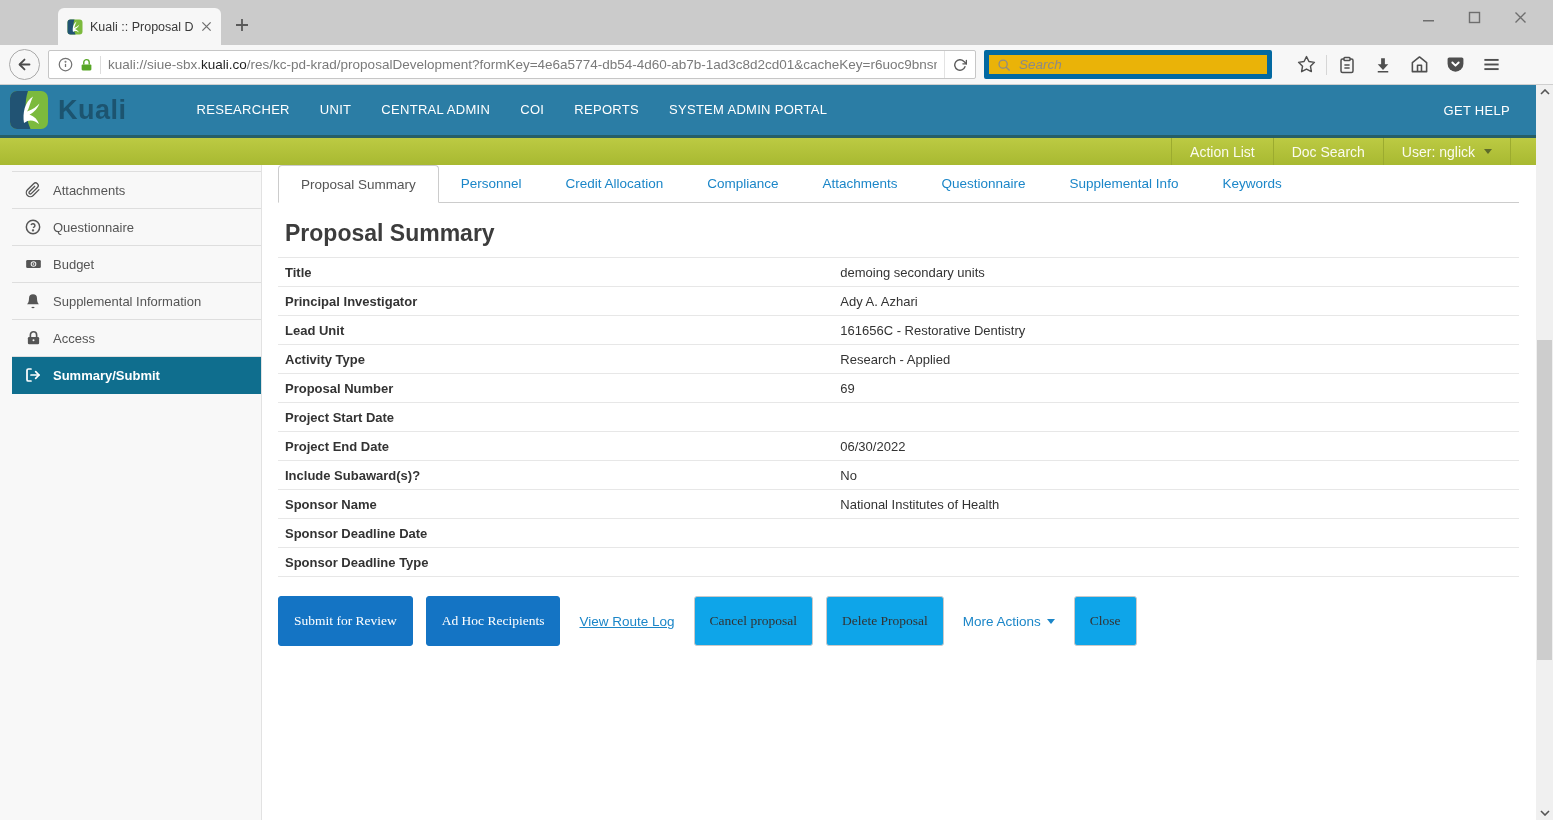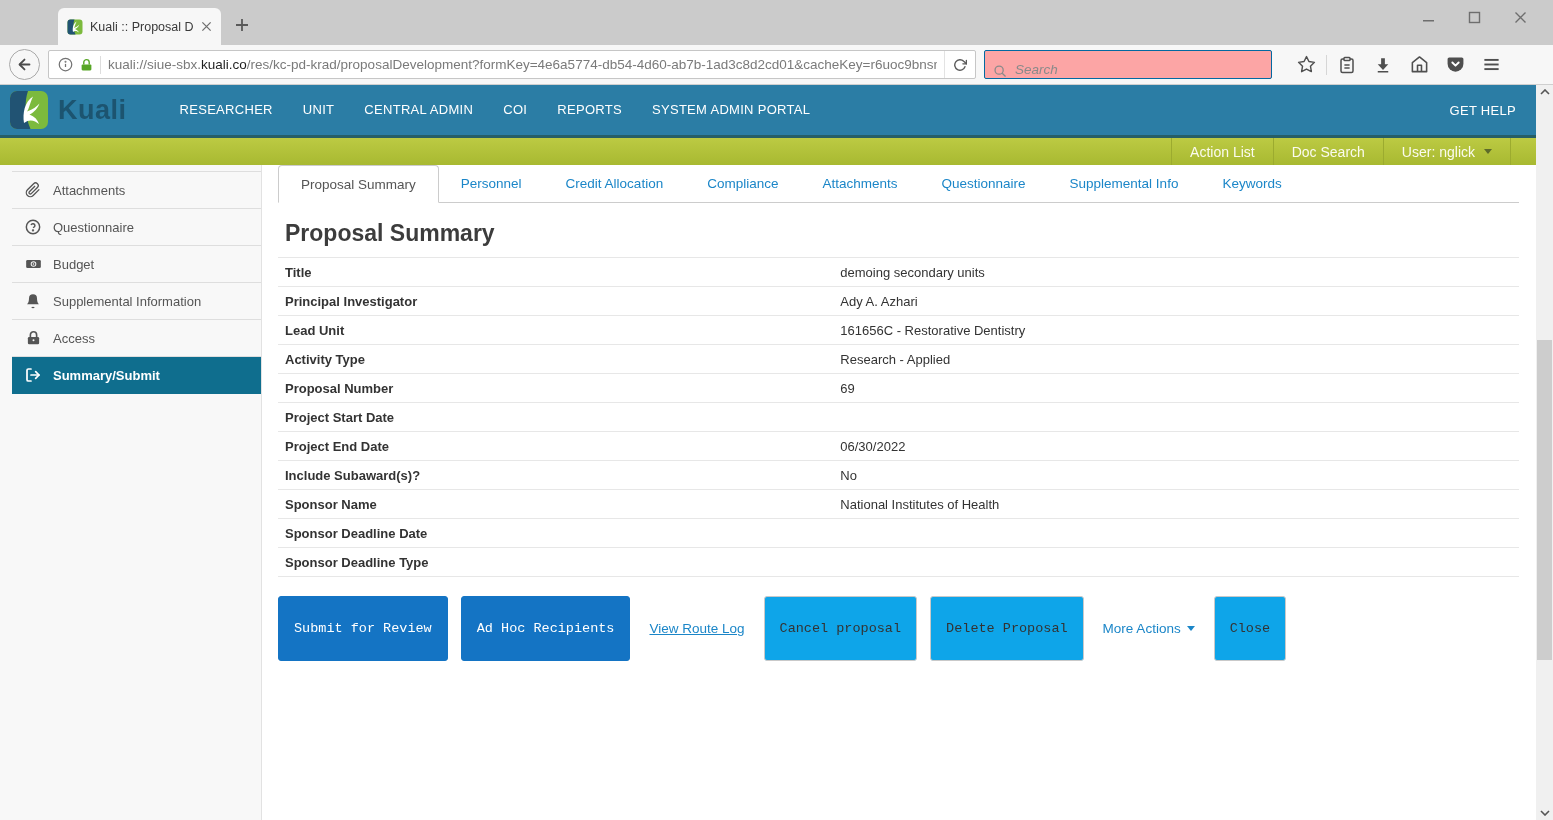--- a/index.html
+++ b/index.html
@@ -20,37 +20,37 @@
   
   .toolbar { height:40px; background:#f7f7f7; border-bottom:1px solid #cfcfcf; display:flex; align-items:center; padding:0 9px; gap:8px; }
   .back-btn { width:31px; height:31px; border-radius:50%; border:1px solid #a9a9a9; background:#f7f7f7;
               display:flex; align-items:center; justify-content:center; flex:none; }
   .urlbar { width:928px; height:29px; background:#fff; border:1px solid #c6c6c6; border-radius:2px;
             display:flex; align-items:center; padding-left:9px; gap:7px; flex:none; }
   .url-divider { width:1px; height:18px; background:#ddd; flex:none; }
   .url-text { flex:1; font-size:13.5px; color:#7a7a7a; white-space:nowrap; overflow:hidden; }
   .url-domain { color:#1f1f1f; }
   .reload-btn { width:31px; align-self:stretch; border-left:1px solid #e3e3e3; display:flex; align-items:center; justify-content:center; flex:none; }
-  .searchbar { width:288px; height:29px; background:#fca5a5; border:1px solid #0369a1; border-radius:2px;
-               display:flex; align-items:flex-end; padding:0 8px; gap:6px; flex:none; }
+  .searchbar { width:288px; height:29px; background:#eab308; border:5px solid #0369a1; border-radius:2px;
+               display:flex; align-items:center; padding:0 8px; gap:6px; flex:none; }
   .search-input { flex:1; border:none; outline:none; background:transparent; font-size:13.5px; font-family:"Liberation Sans", sans-serif; color:#333; }
   .search-input::placeholder { font-style:italic; color:#8a8a8a; }
   .tool-icons { display:flex; align-items:center; margin-left:8px; }
   .tool-btn { width:36px; height:34px; display:flex; align-items:center; justify-content:center; }
   .divider-v { width:1px; height:20px; background:#d6d6d6; margin:0 2px; }
 
   
   .app { position:relative; height:735px; background:#fff; }
 
   .scrollcol { position:absolute; top:0; right:0; width:17px; height:735px; background:#f0f0f0; z-index:10; }
   .scroll-arrow { position:absolute; left:0; right:0; display:flex; justify-content:center; }
   .scroll-up { top:4px; } .scroll-down { bottom:4px; }
   .scroll-thumb { position:absolute; top:255px; left:1px; width:15px; height:320px; background:#cdcdcd; }
 
-  .kuali-header { height:50px; margin-right:11px; background:#2b7da5; display:flex; align-items:center; padding:0 26px 0 10px; }
+  .kuali-header { height:50px; margin-right:17px; background:#2b7da5; display:flex; align-items:center; padding:0 26px 0 10px;gap:17px; }
   .brand { display:flex; align-items:center; }
   .brand-name { font-size:27px; font-weight:bold; color:#1c5470; margin-left:10px; letter-spacing:0.5px; }
   .top-nav { display:flex; margin-left:38px; }
   .top-nav-item { color:#fff; font-size:13px; letter-spacing:0.3px; padding:0 15px; line-height:50px; cursor:default; }
   .get-help { margin-left:auto; color:#fff; font-size:13px; letter-spacing:0.3px; }
 
   .utilitybar { margin-right:17px; height:30px; border-top:3px solid #265e66; background:linear-gradient(#bcca43,#a8b931);
                 display:flex; justify-content:flex-end; font-size:14px; color:#fbfbef; }
   .u-item { display:flex; align-items:center; padding:0 18px; border-left:1px solid #9cab2f; }
   .u-spacer { width:26px; border-left:1px solid #9cab2f; }
@@ -73,21 +73,21 @@
                      border-radius:4px 4px 0 0; margin-bottom:-1px; }
 
   .page-heading { font-size:23px; font-weight:600; color:#3c3c3c; margin:17px 0 10px 7px; }
 
   .fields { border-top:1px solid #e7e7e7; }
   .field-row { display:flex; align-items:center; min-height:29px; border-bottom:1px solid #e7e7e7; padding-left:7px; font-size:13px; color:#333; }
   .field-label { width:45%; font-weight:bold; flex:none; }
   .field-value { flex:1; }
 
   .actions { display:flex; align-items:center; gap:13px; margin-top:19px; font-size:13.5px; }
-  .btn { font-family:Liberation Mono, monospace; font-size:13.5px; padding:24px 15px; border-radius:3px; cursor:default; }
+  .btn { font-family:Liberation Serif, serif; font-size:13.5px; padding:16px 15px; border-radius:3px; cursor:default; }
   .btn-primary { background:#1474c4; border:1px solid #1474c4; color:#fff; }
   .btn-default { background:#0ea5e9; border:1px solid #c9c9c9; color:#333; }
   .action-link { color:#1b86c8; }
   .route-log { text-decoration:underline; margin:0 6px; }
   .more-actions { display:flex; align-items:center; gap:6px; margin:0 6px; }
   .caret-blue { width:0; height:0; border-left:4px solid transparent; border-right:4px solid transparent; border-top:5px solid #1b86c8; }
 
   svg { display:block; }
 </style>
 </head>

